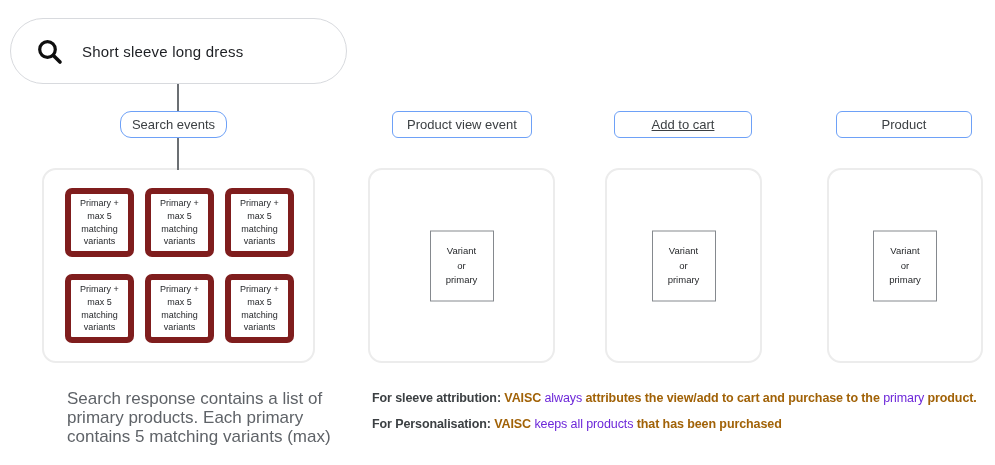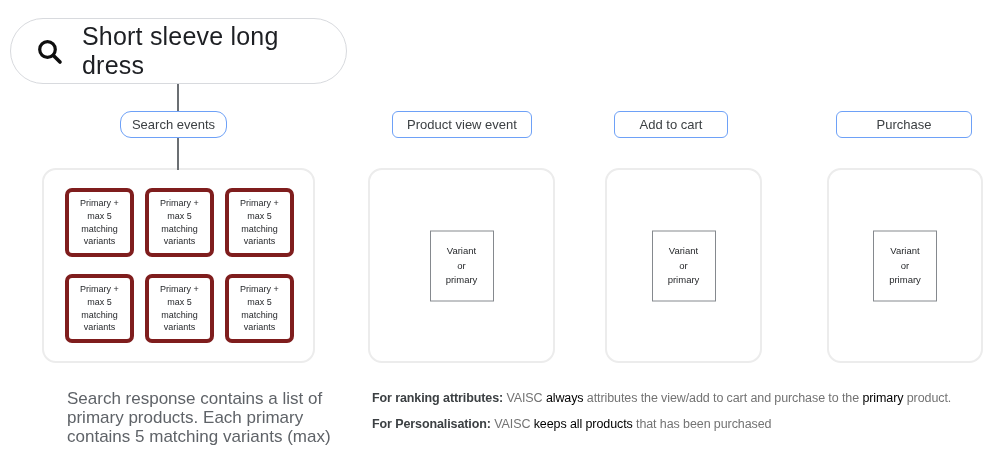--- a/index.html
+++ b/index.html
@@ -10,58 +10,58 @@
   }
   .canvas { position: relative; width: 995px; height: 465px; }
 
   
   .search-pill {
     position: absolute; left: 10px; top: 18px; width: 337px; height: 66px;
     border: 1px solid #d8dade; border-radius: 34px;
     display: flex; align-items: center; gap: 19px; padding-left: 25px;
     box-sizing: border-box; background: #fff;
   }
-  .search-pill .query { font-size: 25px; color: #1d1f23; letter-spacing: 0.2px; }
+  .search-pill .query { font-size: 15px; color: #1d1f23; letter-spacing: 0.2px; }
 
   
   .connector {
     position: absolute; left: 177px; top: 84px; width: 2px; height: 86px;
     background: #6b6f73; z-index: 1;
   }
 
   
   .chip {
     position: absolute; top: 111px; height: 27px;
     border: 1.5px solid #6ea1f7; border-radius: 6px; background: #ffffff;
     display: flex; align-items: center; justify-content: center;
     font-size: 13px; color: #3c4043; z-index: 2; box-sizing: border-box;
   }
   .chip.c1 { left: 120px; width: 107px; border-radius: 11px; }
   .chip.c2 { left: 392px; width: 140px; }
-  .chip.c3 { left: 614px; width: 114px; }
+  .chip.c3 { left: 614px; width: 138px; text-decoration: underline; }
   .chip.c4 { left: 836px; width: 136px; }
 
   
   .container {
     position: absolute; top: 168px; height: 195px;
     border: 2px solid #ececec; border-radius: 14px; background: #fff;
     box-sizing: border-box;
   }
   .container.k1 { left: 42px;  width: 273px; }
   .container.k2 { left: 368px; width: 187px; }
   .container.k3 { left: 605px; width: 157px; }
   .container.k4 { left: 827px; width: 156px; }
 
   .grid6 {
     position: absolute; left: 21px; top: 18px;
     display: grid; grid-template-columns: repeat(3, 69px);
     grid-auto-rows: 69px; gap: 17px 11px;
   }
   .mini-card {
-    border: 4px solid #7f1d1d; border-radius: 7px; background: #fff;
+    border: 6px solid #7f1d1d; border-radius: 7px; background: #fff;
     display: flex; align-items: center; justify-content: center;
     text-align: center; font-size: 9px; line-height: 1.4; color: #27292c;
     white-space: pre-line; box-sizing: border-box;
   }
   .variant-card {
     position: absolute; left: 50%; top: 50%; transform: translate(-50%, -50%);
     width: 64px; height: 71px;
     border: 1px solid #85898e; border-radius: 0; background: #fff;
     display: flex; align-items: center; justify-content: center;
     text-align: center; font-size: 9.5px; line-height: 1.55; color: #27292c;
@@ -72,22 +72,22 @@
   .note-left {
     position: absolute; left: 67px; top: 389px; width: 310px;
     font-size: 17px; line-height: 19px; color: #5f6368; white-space: pre-line;
   }
   .notes-right {
     position: absolute; left: 372px; top: 391px; width: 615px;
     font-size: 12.5px; color: #5f6368; letter-spacing: -0.1px;
   }
   .notes-right .note-line { margin-bottom: 11px; line-height: 15px; }
   .seg-bold { font-weight: bold; color: #3c4043; }
-  .seg-normal { color: #737373; }
-  .seg-red { color: #000000; }
+  .seg-normal { color: #a16207; font-weight: bold; }
+  .seg-red { color: #6d28d9; }
 
   .search-icon-svg { display: block; }
 </style>
 </head>
 <body>
 
 <div class="canvas">
 
   <div class="search-pill">
     <span>
@@ -104,21 +104,21 @@
   <div class="chip c1">
     <span>Search events</span>
   </div>
   <div class="chip c2">
     <span>Product view event</span>
   </div>
   <div class="chip c3">
     <span>Add to cart</span>
   </div>
   <div class="chip c4">
-    <span>Purchase</span>
+    <span>Product</span>
   </div>
 
   <div class="container k1">
     <div class="grid6">
       <div class="mini-card">Primary +
 max 5
 matching
 variants</div>
       <div class="mini-card">Primary +
 max 5
@@ -159,17 +159,17 @@
     <div class="variant-card">Variant
 or
 primary</div>
   </div>
 
   <div class="note-left">Search response contains a list of
 primary products. Each primary
 contains 5 matching variants (max)</div>
 
   <div class="notes-right">
-    <div class="note-line"><span class="seg-bold">For ranking attributes:</span><span class="seg-normal"> VAISC </span><span class="seg-red">always</span><span class="seg-normal"> attributes the view/add to cart and purchase to the </span><span class="seg-red">primary</span><span class="seg-normal"> product.</span></div>
+    <div class="note-line"><span class="seg-bold">For sleeve attribution:</span><span class="seg-normal"> VAISC </span><span class="seg-red">always</span><span class="seg-normal"> attributes the view/add to cart and purchase to the </span><span class="seg-red">primary</span><span class="seg-normal"> product.</span></div>
     <div class="note-line"><span class="seg-bold">For Personalisation:</span><span class="seg-normal"> VAISC </span><span class="seg-red">keeps all products</span><span class="seg-normal"> that has been purchased</span></div>
   </div>
 
 </div>
 
 </body></html>

